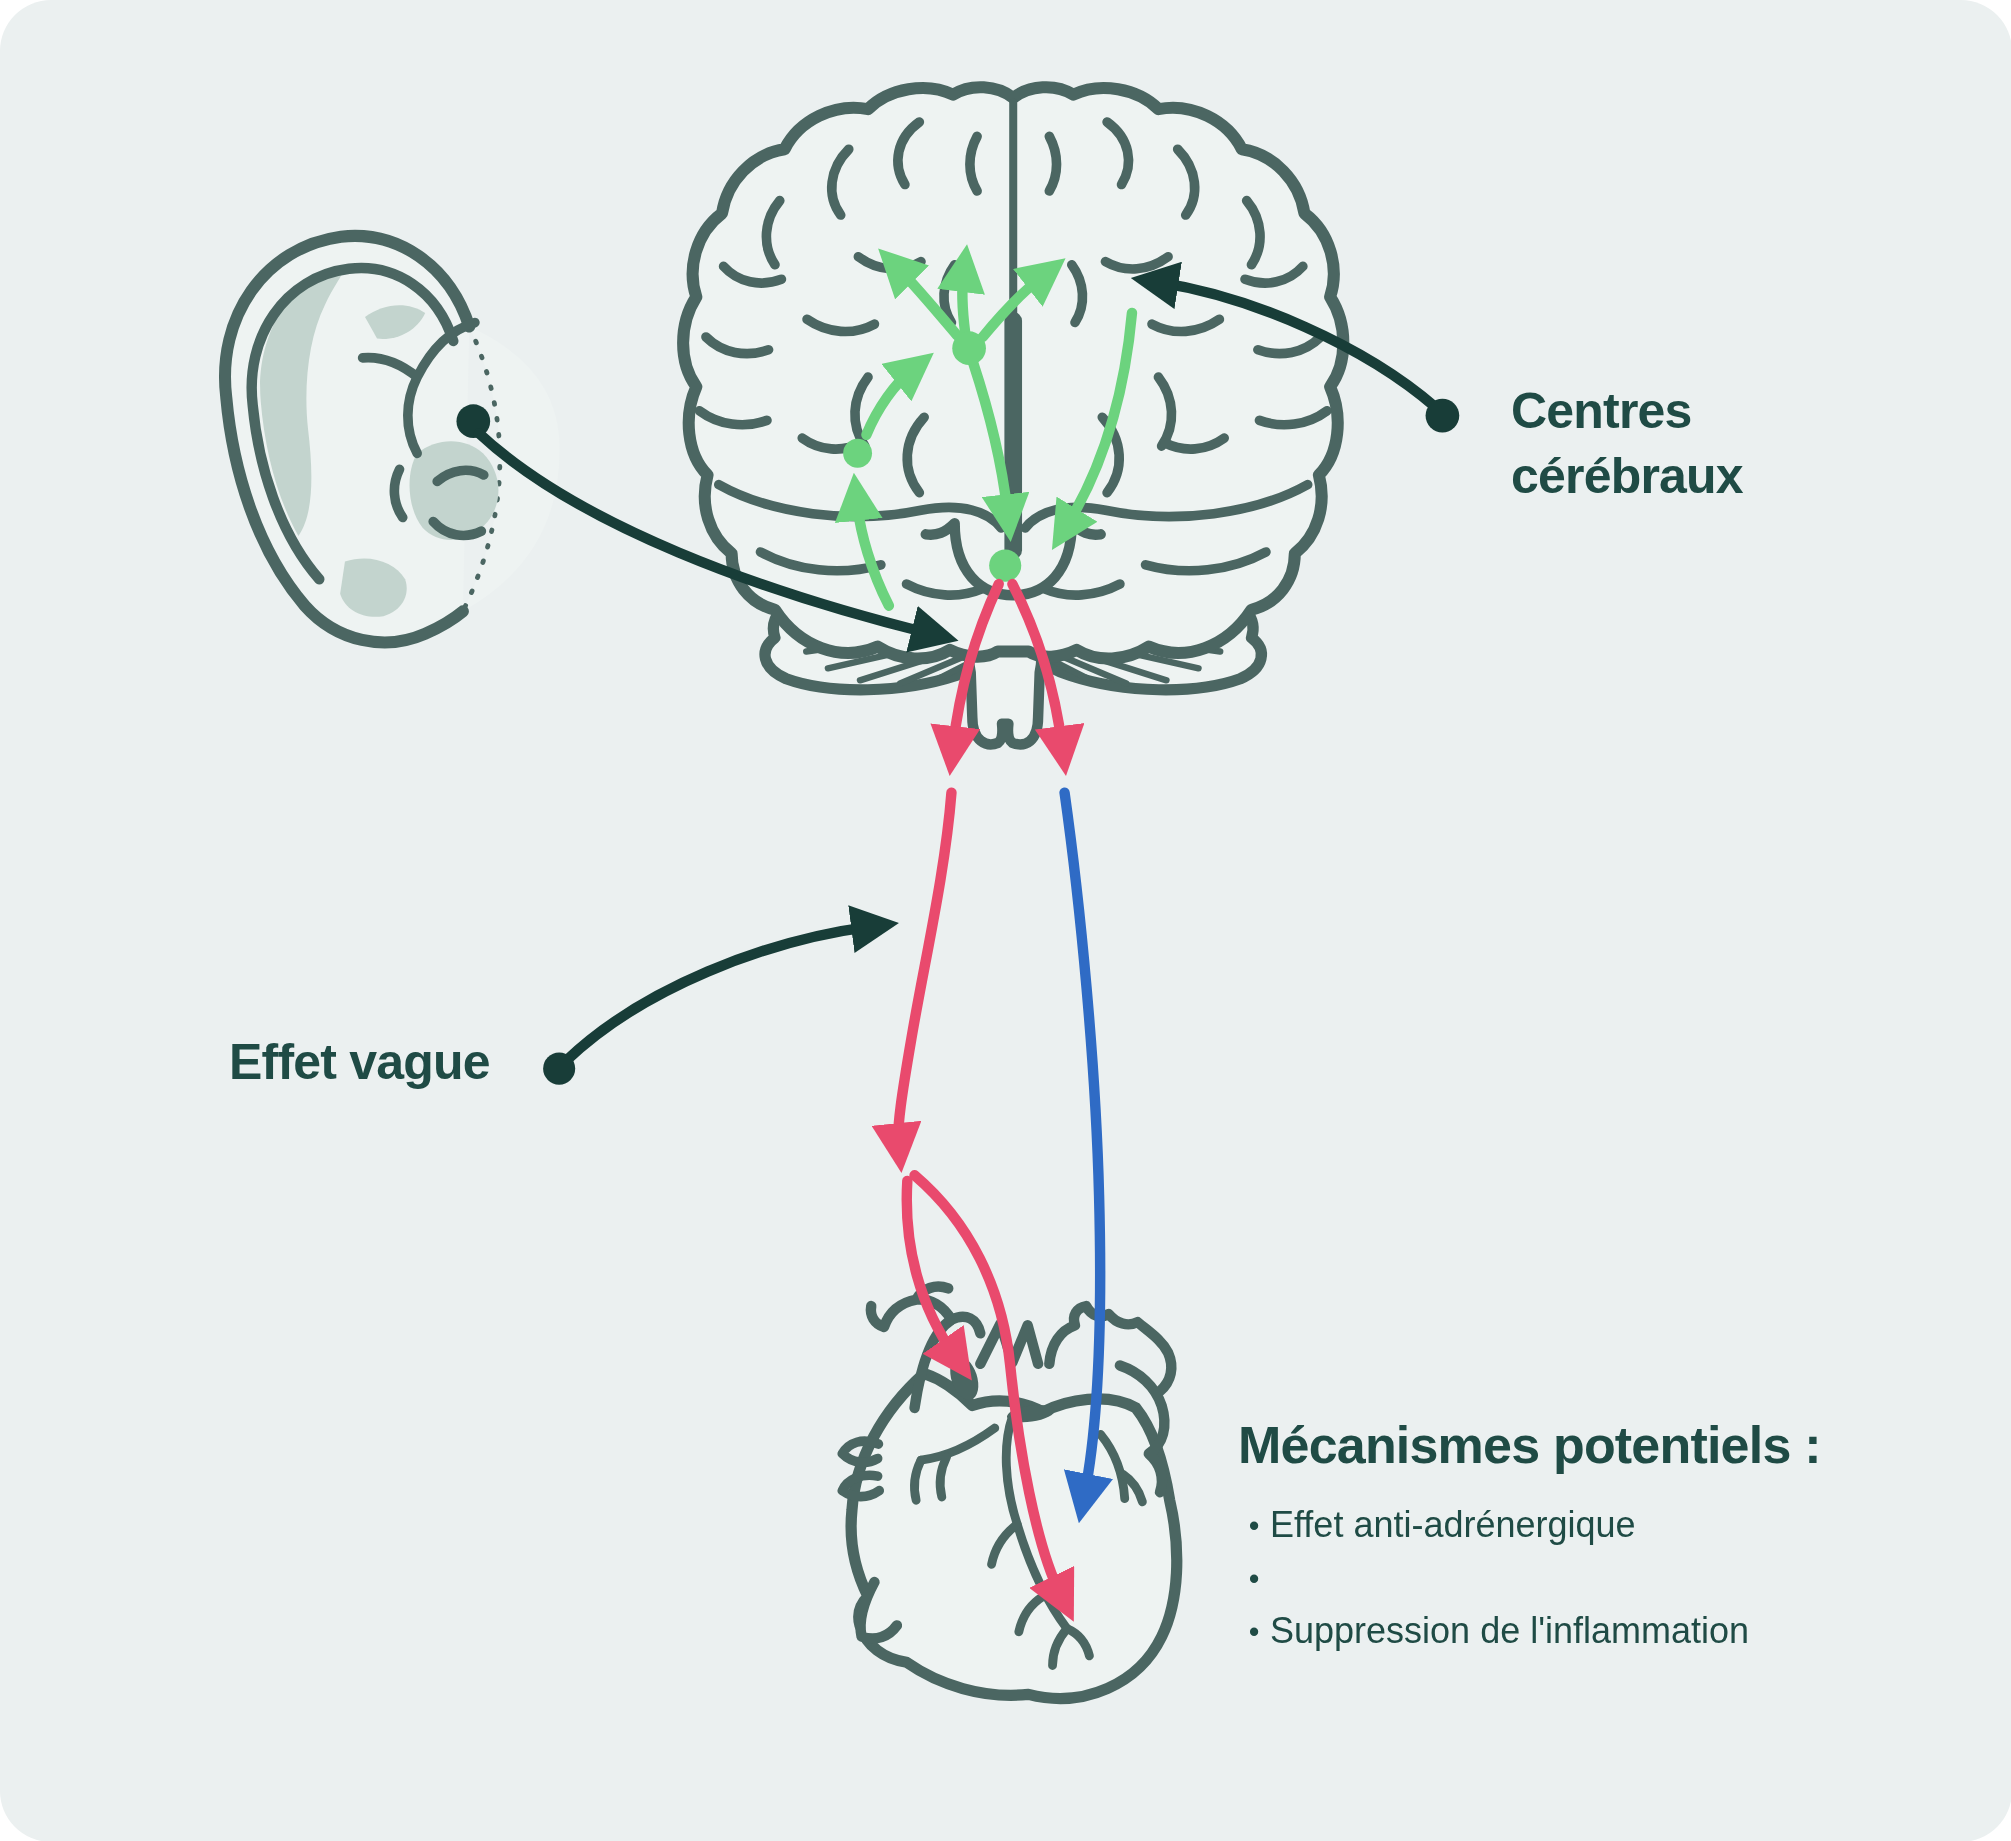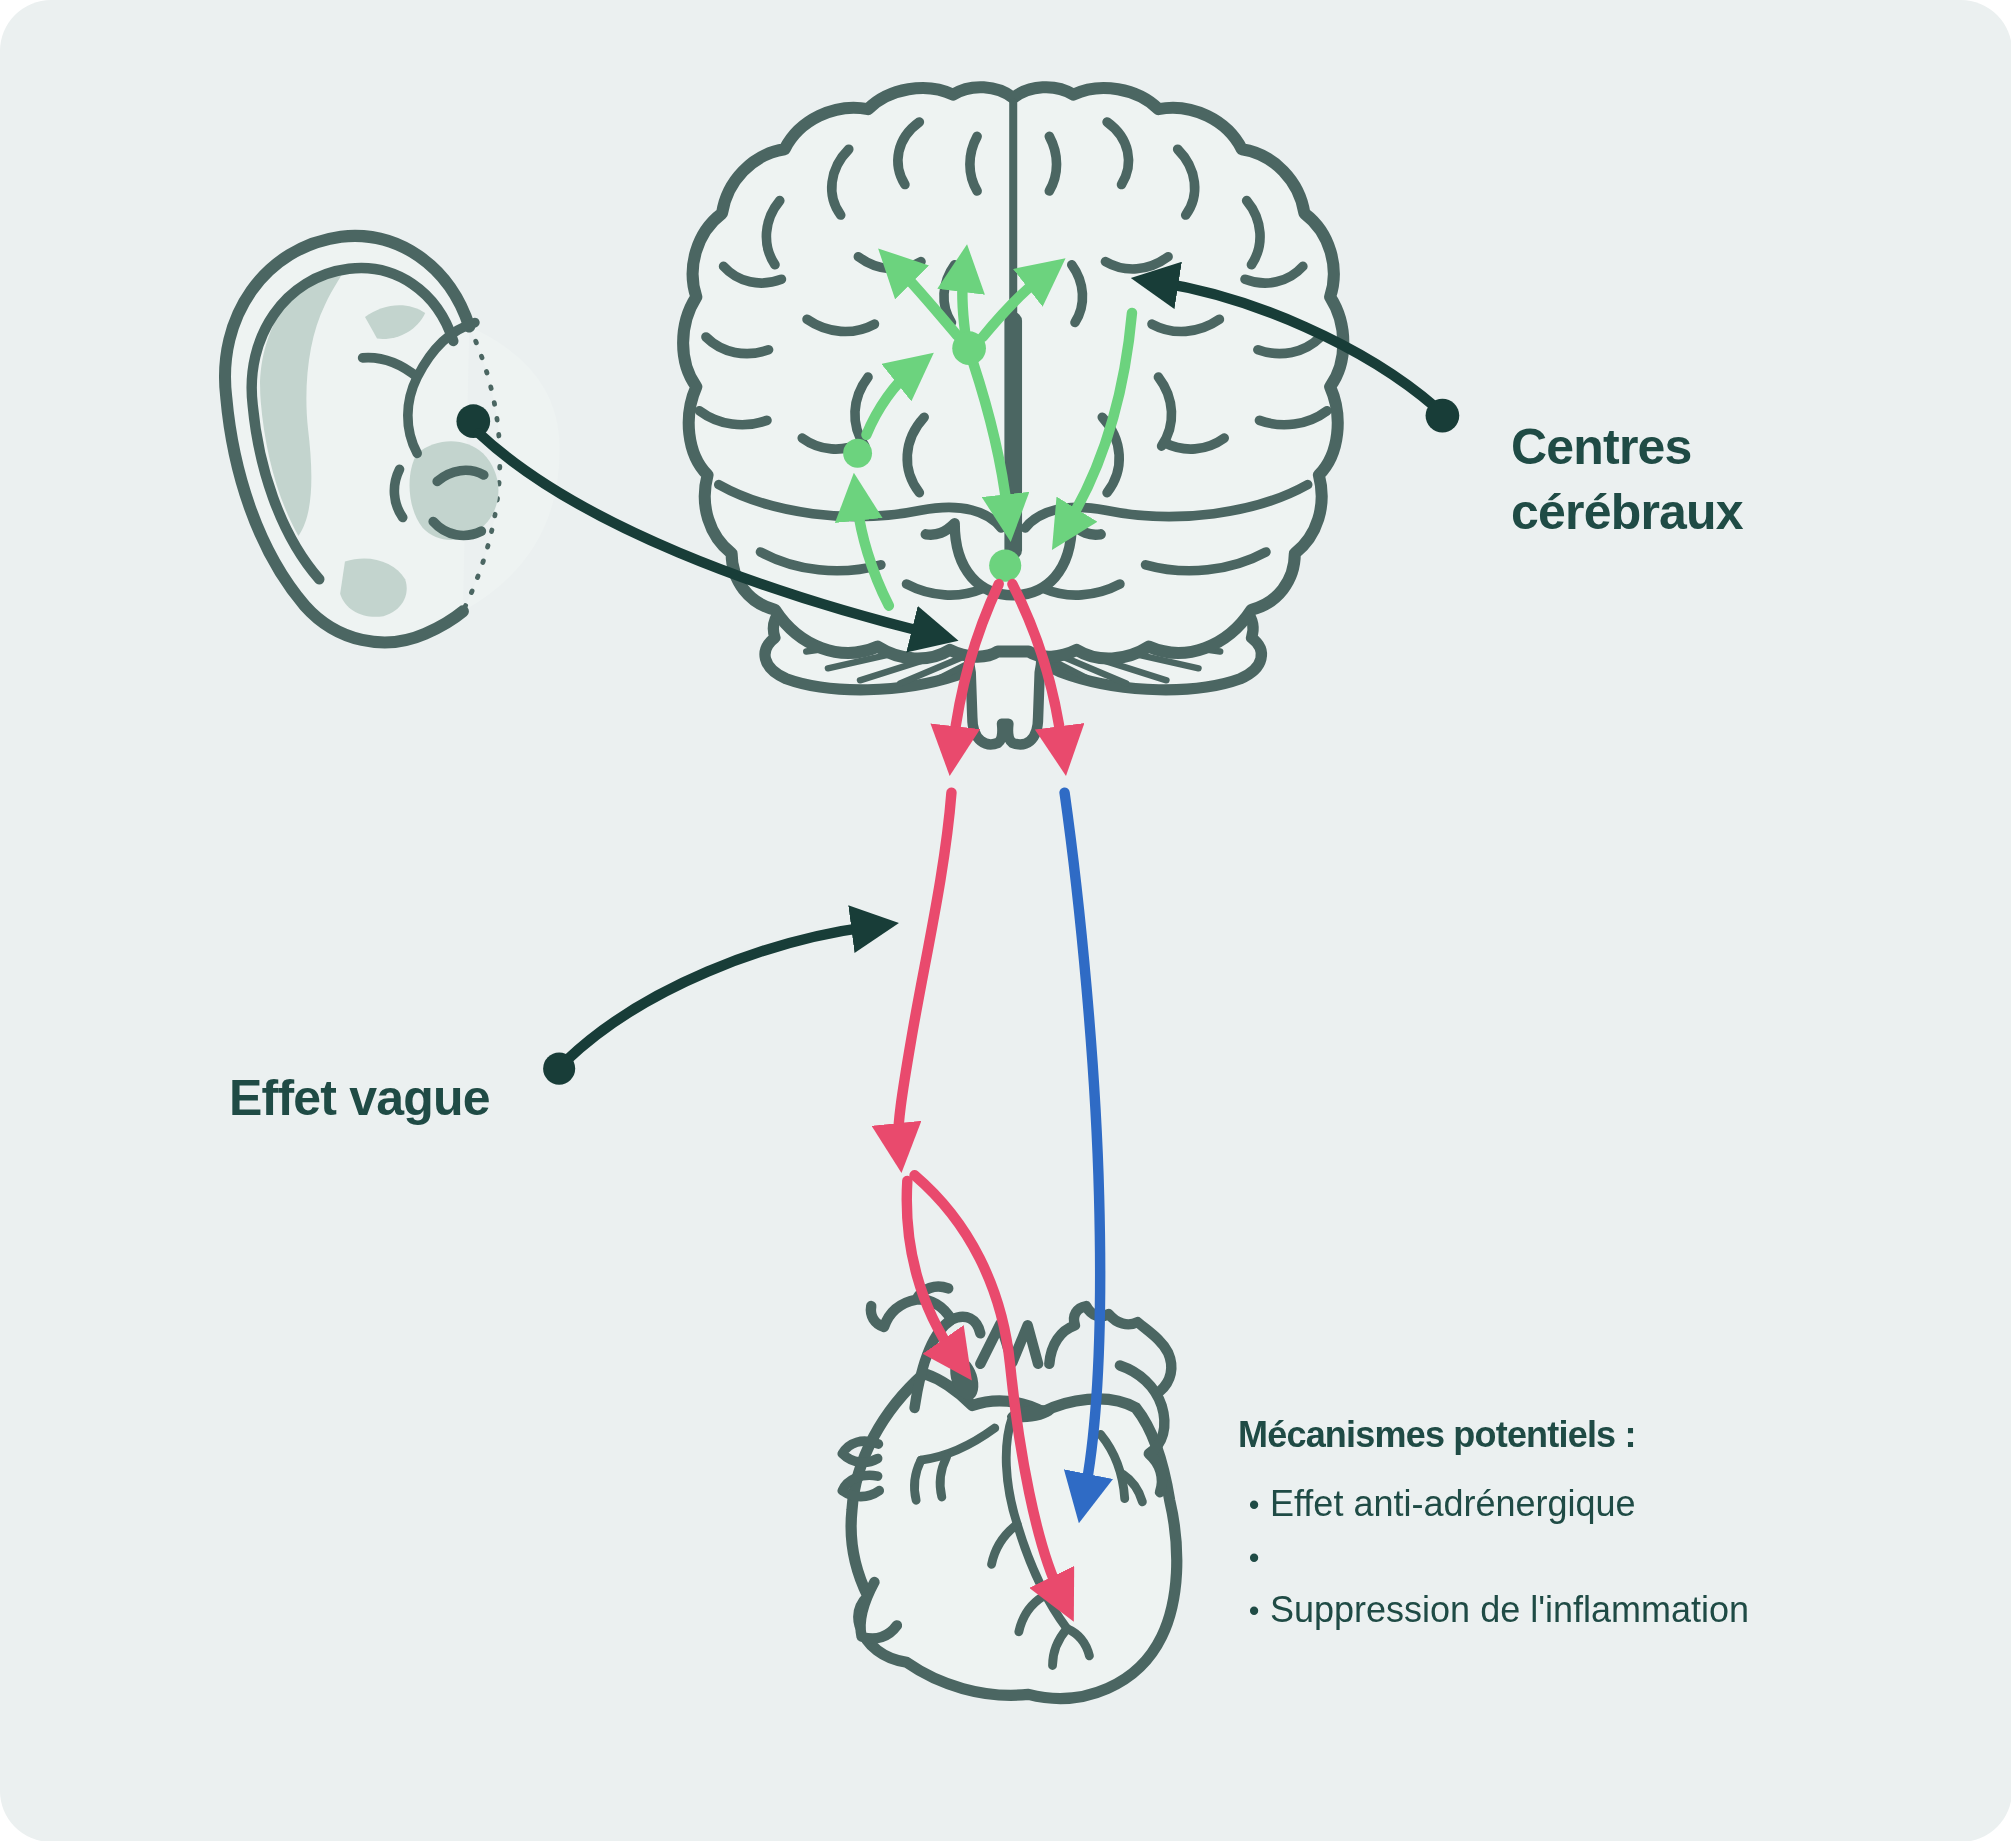--- a/index.html
+++ b/index.html
@@ -5,25 +5,25 @@
   :root{
     --page:#ffffff; --card:#ebf0f0; --slate:#4b6662; --fill_light:#eef3f2;
     --fill_mid:#c3d4ce; --head:#f2f6f5; --green:#6cd37e; --red:#e94a6d;
     --blue:#2f6bc5; --dark:#183d38; --text:#1f4b45; --dotted:#8fa6a0;
   }
   html,body{margin:0;padding:0;background:var(--page);}
   .card{position:relative;width:2012px;height:1842px;background:var(--card);
         border-radius:51px;overflow:hidden;font-family:"Liberation Sans",sans-serif;}
   .card svg{position:absolute;left:0;top:0;width:100%;height:100%;}
   .label{position:absolute;color:var(--text);font-weight:700;font-size:50px;
-         line-height:1.3;letter-spacing:-0.8px;margin-top:36px;}
+         line-height:1.3;letter-spacing:-0.8px;}
   .lab-centres{left:1511px;top:379px;width:281px;}
   .lab-nerf{left:229px;top:1030px;white-space:nowrap;}
   .mech{position:absolute;left:1238px;top:1412px;width:770px;color:var(--text);}
-  .mech-title{font-weight:700;font-size:36px;line-height:1.3;letter-spacing:-0.8px;}
+  .mech-title{font-weight:700;font-size:52px;line-height:1.3;letter-spacing:-0.8px;}
   .mech-list{list-style:none;margin:19px 0 0 0;padding:0;font-size:36px;font-weight:400;}
   .mech-list li{display:flex;align-items:center;height:53px;}
   .bullet{width:32px;text-align:center;font-size:30.5px;flex:0 0 32px;}
   .st{stroke:var(--slate);fill:none;stroke-linecap:round;stroke-linejoin:round;}
   .fl{fill:var(--fill_light);}
   .fm{fill:var(--fill_mid);stroke:none;}
   .gr{stroke:var(--green);fill:none;stroke-linecap:round;}
   .rd{stroke:var(--red);fill:none;stroke-linecap:round;}
   .bl{stroke:var(--blue);fill:none;stroke-linecap:round;}
   .dk{stroke:var(--dark);fill:none;stroke-linecap:round;}

